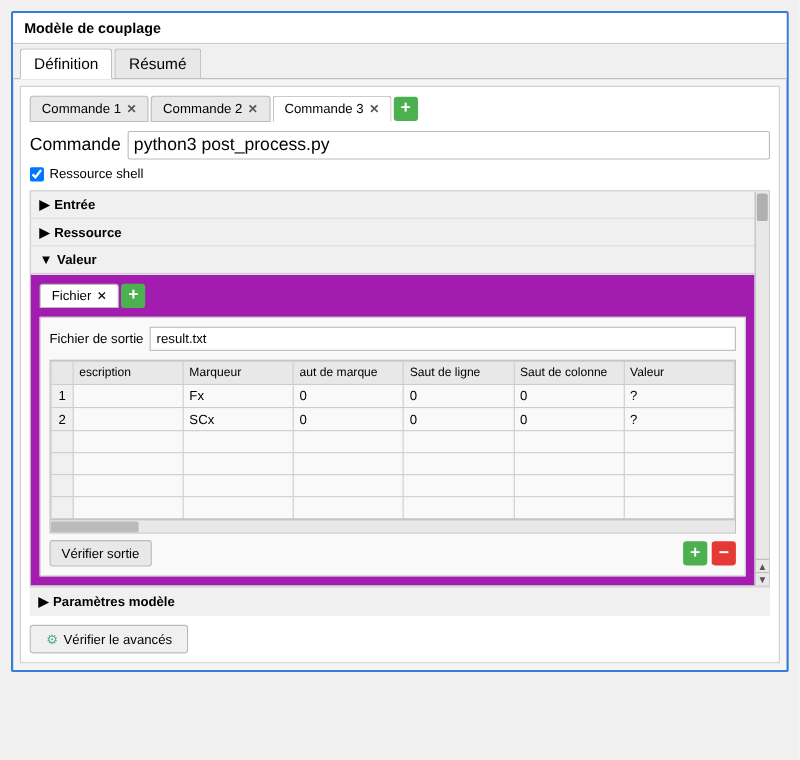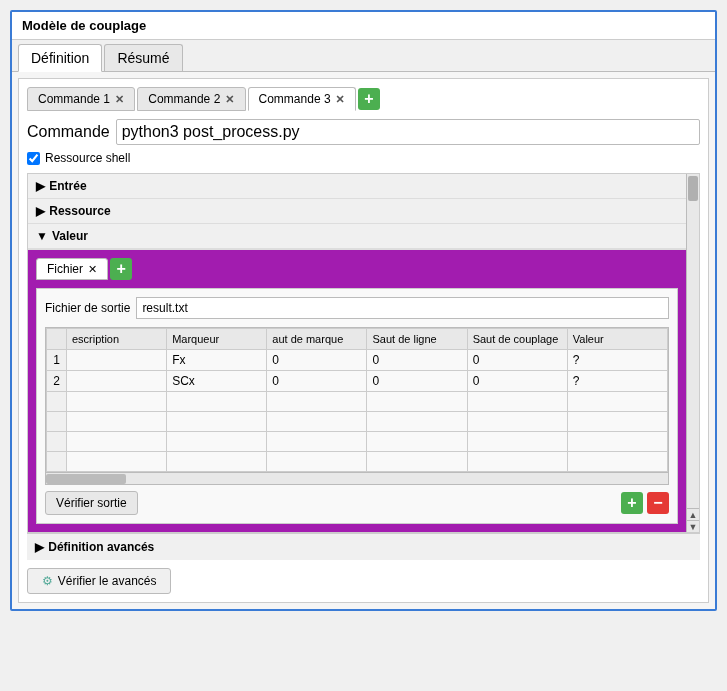--- a/index.html
+++ b/index.html
@@ -338,21 +338,21 @@
 
             <div style="border:1px solid #bbb; overflow:hidden; margin-bottom:6px; position:relative;">
               <table class="data-table">
                 <thead>
                   <tr>
                     <th style="width:20px;"></th>
                     <th>escription</th>
                     <th>Marqueur</th>
                     <th>aut de marque</th>
                     <th>Saut de ligne</th>
-                    <th>Saut de couplage</th>
+                    <th>Saut de colonne</th>
                     <th>Valeur</th>
                   </tr>
                 </thead>
                 <tbody id="table-body">
                 <tr>
       <td class="row-num-cell">1</td>
       <td></td>
       <td>Fx</td>
       <td>0</td>
       <td>0</td>
@@ -419,21 +419,21 @@
                 <button class="icon-btn red">−</button>
               </div>
             </div>
           </div>
         </div>
       </div>
     </div>
 
     <div class="advanced-row">
       <span>▶</span>
-      <span>Définition avancés</span>
+      <span>Paramètres modèle</span>
     </div>
 
     <div style="padding-top:8px;">
       <button class="verify-model-btn">
         <span style="color:#5a9;">⚙</span>
         <span>Vérifier le avancés</span>
       </button>
     </div>
   </div>
 </div>

